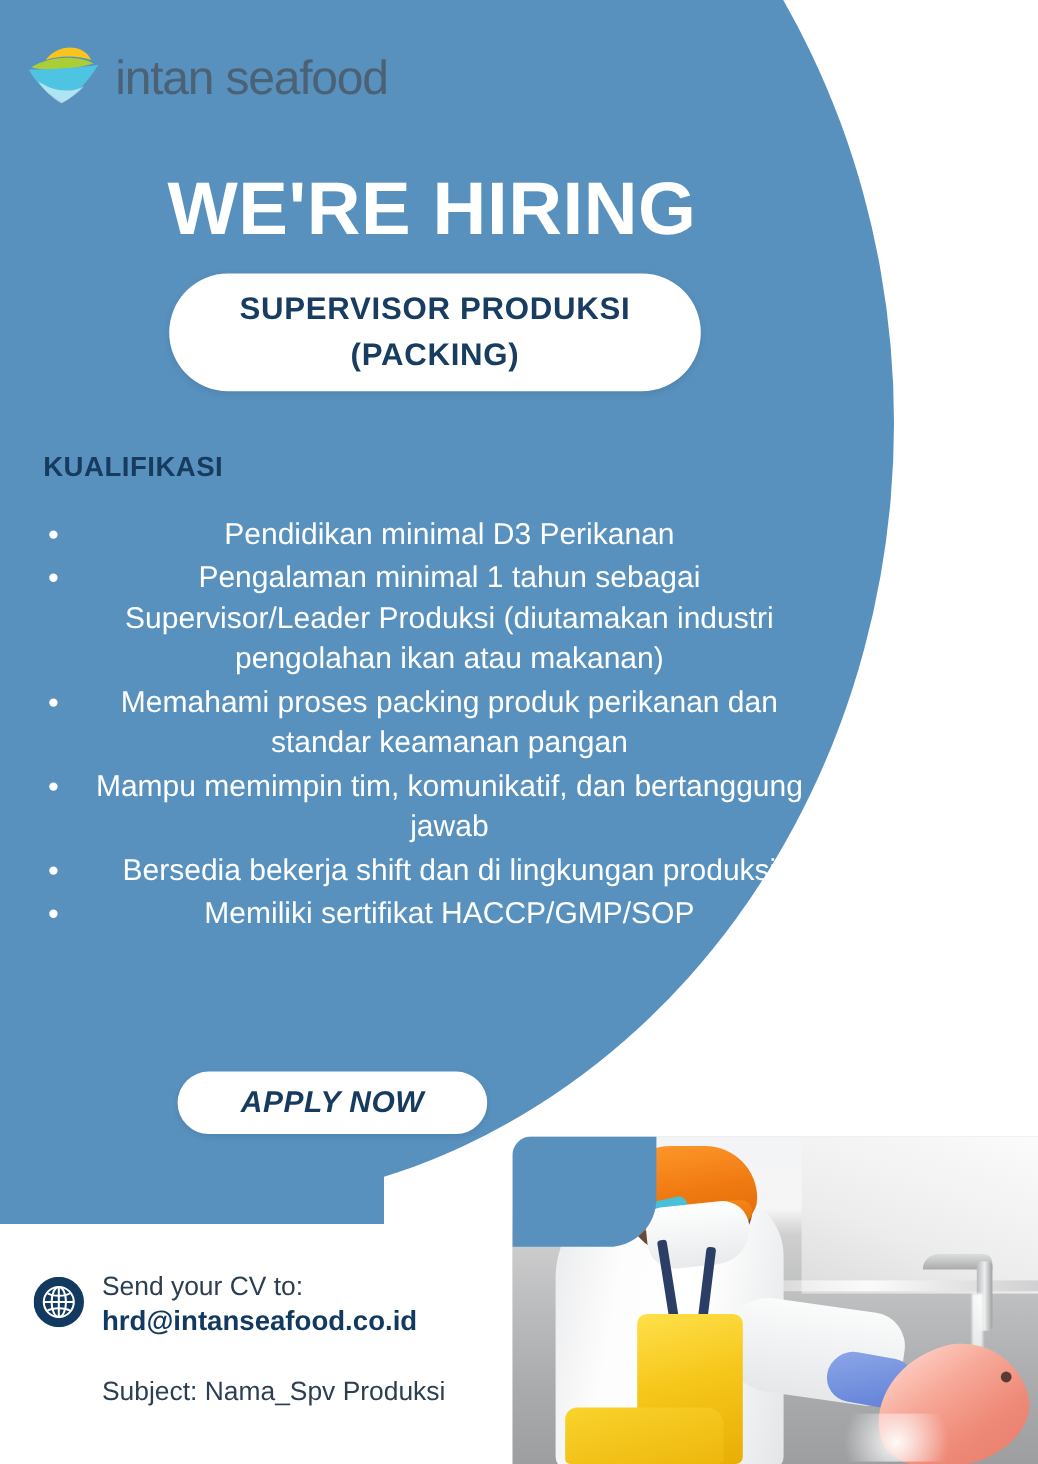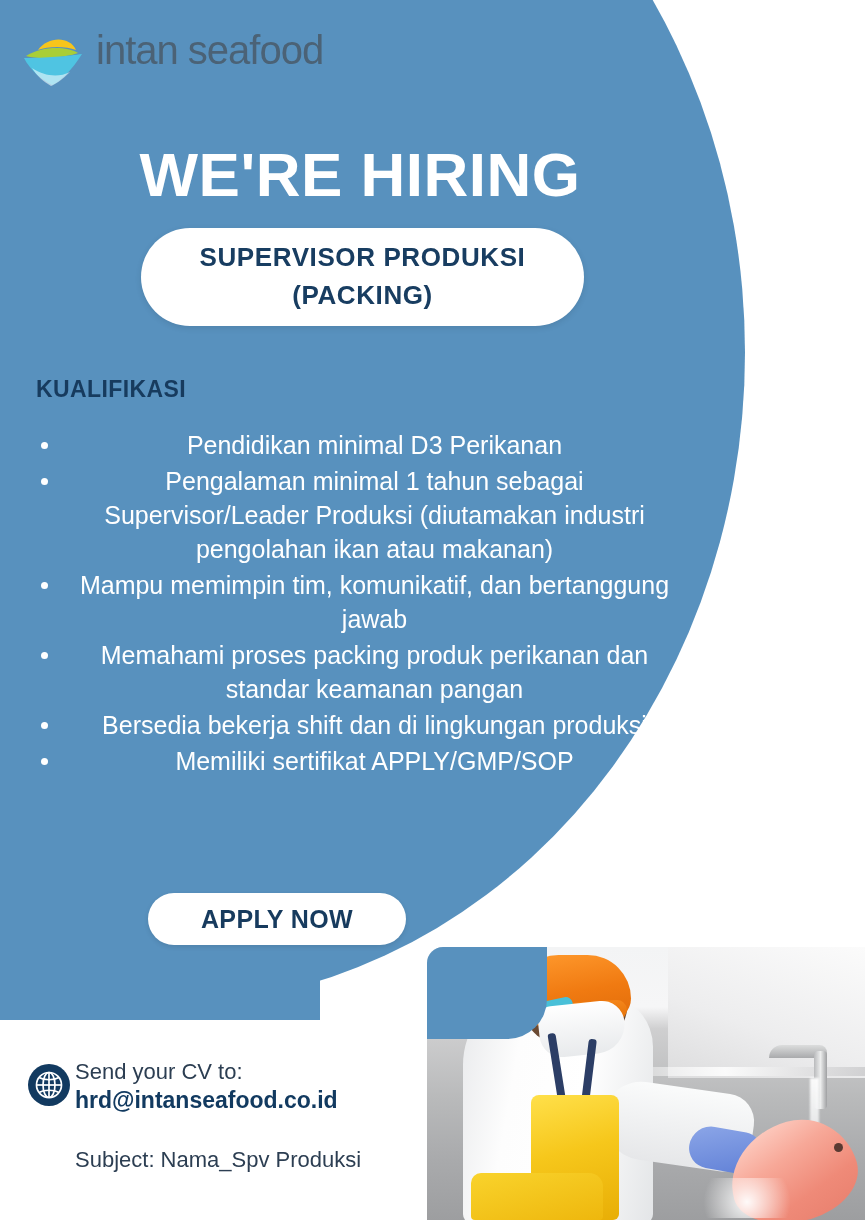--- a/index.html
+++ b/index.html
@@ -39,21 +39,21 @@
     z-index: 1;
   }
 
   
   .logo {
     position: absolute;
     left: 18px;
     top: 28px;
     z-index: 6;
     display: flex;
-    align-items: flex-start;
+    align-items: flex-end;
     gap: 6px;
   }
   .logo-mark {
     width: 72px;
     height: 60px;
     position: relative;
     flex: none;
   }
   .logo-text-wrap {
     position: relative;
@@ -167,20 +167,21 @@
     height: 52px;
     background: #ffffff;
     border-radius: 26px;
     z-index: 6;
     display: flex;
     align-items: center;
     justify-content: center;
     border: none;
     cursor: pointer;
     box-shadow: 0 2px 5px rgba(0,0,0,0.10);
+    font-style: italic;
   }
   .apply-btn span {
     color: #173b5e;
     font-size: 25px;
     font-weight: bold;
     letter-spacing: 0.4px;
   }
 
   
   .photo {
@@ -386,21 +387,21 @@
   }
 
   
   .contact {
     position: absolute;
     left: 28px;
     top: 1058px;
     z-index: 7;
     display: flex;
     align-items: flex-start;
-    gap: 5px;
+    gap: 15px;
   }
   .globe {
     width: 42px;
     height: 42px;
     flex: none;
     margin-top: 6px;
   }
   .contact-lines {
     display: flex;
     flex-direction: column;
@@ -460,24 +461,24 @@
 
   <div class="position-pill">
     <div class="position-line">SUPERVISOR PRODUKSI</div>
     <div class="position-line">(PACKING)</div>
   </div>
 
   <div class="qual-title">KUALIFIKASI</div>
   <ul class="qual-list">
     <li>Pendidikan minimal D3 Perikanan</li>
     <li>Pengalaman minimal  1 tahun sebagai Supervisor/Leader Produksi (diutamakan industri pengolahan ikan atau makanan)</li>
+    <li>Memahami proses packing produk perikanan dan standar keamanan pangan</li>
     <li>Mampu memimpin tim, komunikatif, dan bertanggung jawab</li>
-    <li>Memahami proses packing produk perikanan dan standar keamanan pangan</li>
     <li>Bersedia bekerja shift dan di lingkungan produksi</li>
-    <li>Memiliki sertifikat APPLY/GMP/SOP</li>
+    <li>Memiliki sertifikat HACCP/GMP/SOP</li>
   </ul>
 
   <button class="apply-btn">
     <span>APPLY NOW</span>
   </button>
 
   <div class="photo">
     <div class="photo-bg"></div>
     <div class="photo-bg2"></div>
     <div class="sink-counter"></div>

